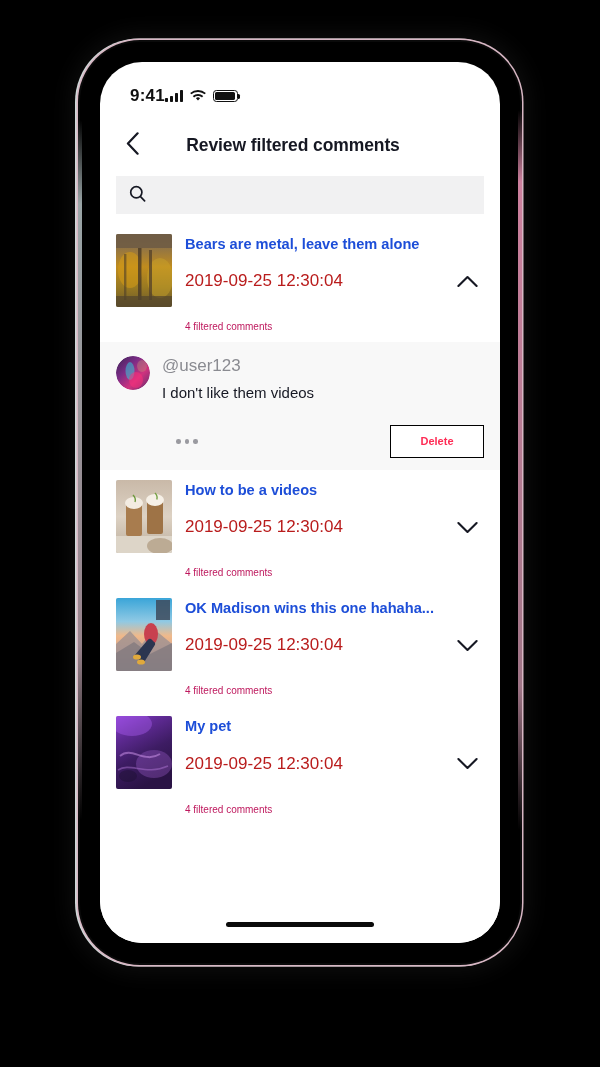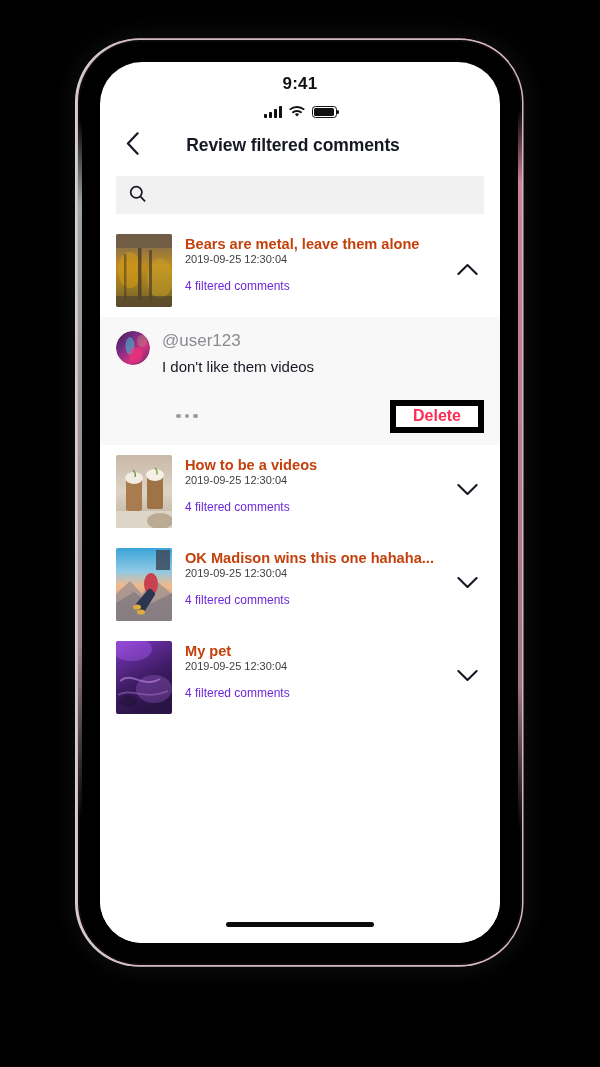--- a/index.html
+++ b/index.html
@@ -45,21 +45,21 @@
     position:absolute; left:100px; top:62px;
     width:400px; height:881px;
     background:#fff;
     border-radius:42px;
     overflow:hidden;
   }
 
   
   .status-bar {
     height:56px; display:flex; align-items:center;
-    justify-content:space-between; padding:12px 30px 0 30px;flex-direction:column;
+    padding:12px 30px 0 30px;
   }
   .status-time { font-size:17px; font-weight:600; color:#111; letter-spacing:.2px; }
   .status-icons { display:flex; align-items:flex-end; gap:7px; }
   .sig { display:flex; align-items:flex-end; gap:2px; height:12px; }
   .sig i { display:block; width:3px; background:#111; border-radius:.8px; }
   .sig i:nth-child(1){height:4px;} .sig i:nth-child(2){height:6.5px;}
   .sig i:nth-child(3){height:9px;} .sig i:nth-child(4){height:12px;}
   .wifi { width:16px; height:12px; position:relative; }
   .wifi svg { display:block; }
   .batt { width:25px; height:12.5px; border:1.6px solid #111; border-radius:3.4px; position:relative; padding:1.4px; }
@@ -81,42 +81,42 @@
   .search-input { border:none; background:transparent; outline:none; margin-left:10px;
                   font-size:14px; font-family:"Liberation Sans", sans-serif; color:#161823; flex:1; }
 
   
   .video-row { display:flex; align-items:flex-start; padding:10px 16px 10px 16px;
                gap:13px; background:#fff; cursor:pointer; }
   .thumb { width:56px; height:73px; flex:0 0 56px; border-radius:2px;
            background:#ddd; overflow:hidden; position:relative; }
   .thumb svg { display:block; width:100%; height:100%; }
   .row-body { flex:1; min-width:0; padding-top:1px; }
-  .row-title { font-size:14.6px; font-weight:700; color:#c2410c; line-height:1.25;
+  .row-title { font-size:14.6px; font-weight:700; color:#1d4ed8; line-height:1.25;
                white-space:nowrap; overflow:hidden; text-overflow:ellipsis; }
-  .row-date { font-size:11px; color:#404040; margin-top:0; }
-  .row-count { font-size:12px; color:#6d28d9; margin-top:14px; }
+  .row-date { font-size:17px; color:#b91c1c; margin-top:18px; }
+  .row-count { font-size:10px; color:#be185d; margin-top:30px; }
   .row-chev { width:34px; flex:0 0 34px; display:flex; align-items:center;
               justify-content:center; align-self:center; cursor:pointer; }
 
   
   .comment-panel { background:#f8f8f8; padding:14px 16px 12px 16px; }
   .comment-top { display:flex; gap:12px; }
   .avatar { width:34px; height:34px; flex:0 0 34px; border-radius:50%; overflow:hidden; }
   .avatar svg { display:block; width:100%; height:100%; }
   .comment-body { flex:1; min-width:0; }
   .comment-user { font-size:17px; color:#8a8b91; line-height:1.2; }
   .comment-text { font-size:15px; color:#161823; margin-top:6px; line-height:1.35; }
   .comment-actions { display:flex; align-items:center; margin-top:22px; padding-left:58px; }
   .dots { display:flex; gap:4px; cursor:pointer; padding:6px 2px; }
   .dots i { width:4.5px; height:4.5px; border-radius:50%; background:#9a9aa0; display:block; }
   .action-btns { margin-left:auto; display:flex; gap:8px; }
-  .abtn { min-width:94px; height:33px; background:#fff; border:6px solid #000000;
+  .abtn { min-width:94px; height:33px; background:#fff; border:1px solid #000000;
           display:flex; align-items:center; justify-content:center;
-          font-size:16px; font-weight:700; cursor:pointer; padding:0 12px; }
+          font-size:11px; font-weight:700; cursor:pointer; padding:0 12px; }
   .abtn.delete { color:#fe2c55; }
   .abtn.approve { color:#161823; }
 
   .spacer { flex:1; background:#fff; }
   .list-scroll { display:flex; flex-direction:column; height:calc(881px - 56px - 54px - 52px); }
 
   
   .home-ind { position:absolute; bottom:16px; left:50%; transform:translateX(-50%);
               width:148px; height:5px; background:#0b0b0b; border-radius:3px; }
 </style>

